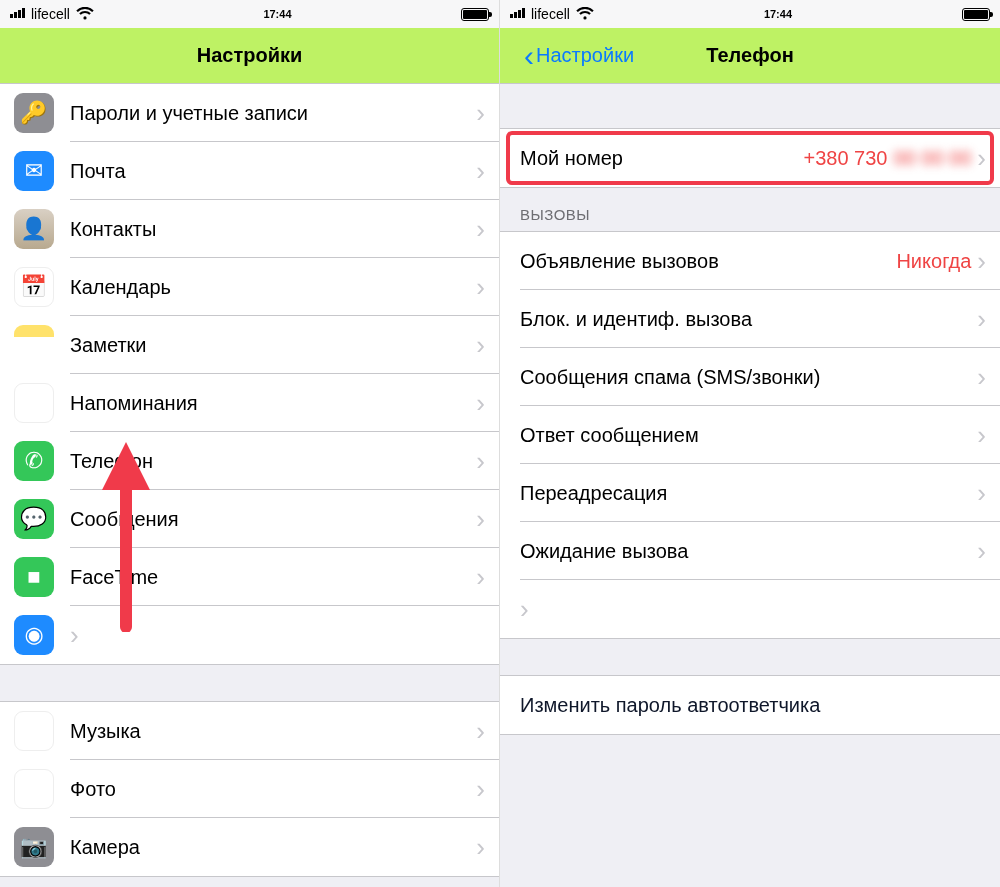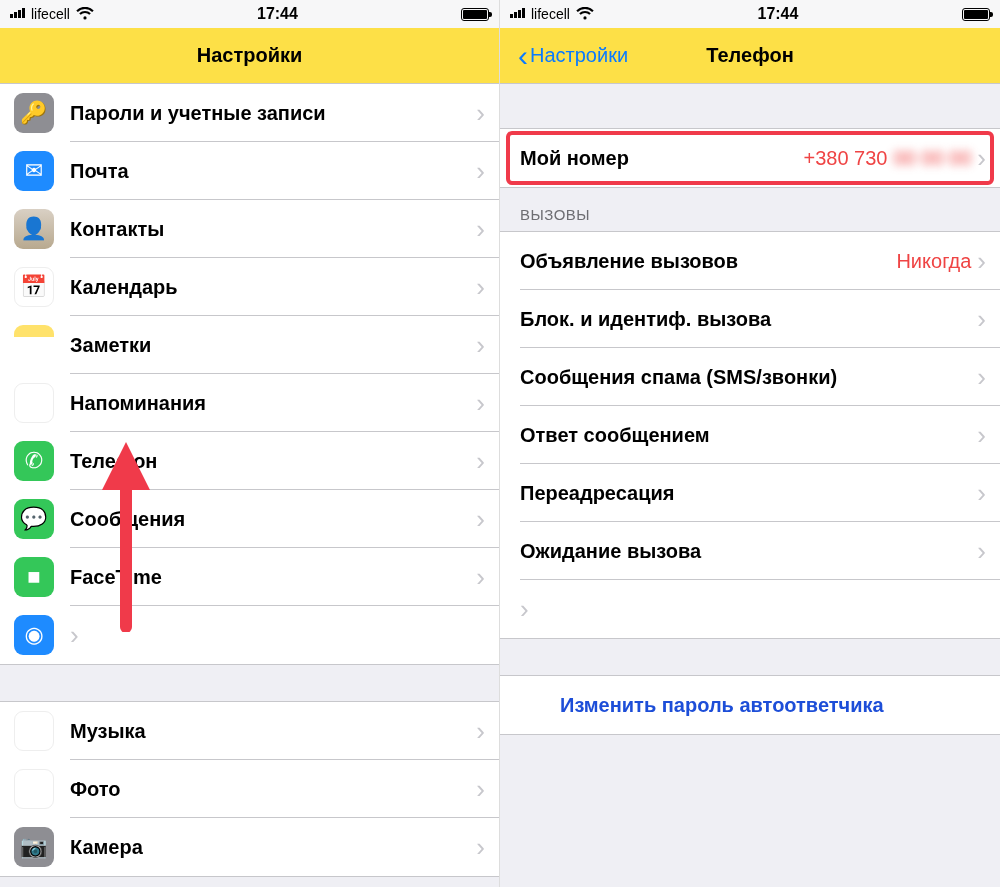--- a/index.html
+++ b/index.html
@@ -40,42 +40,42 @@
   }
   .status .signal span {
     width: 3px; background: #000; display: inline-block;
   }
   .status .signal span:nth-child(1){height:4px;}
   .status .signal span:nth-child(2){height:6px;}
   .status .signal span:nth-child(3){height:8px;}
   .status .signal span:nth-child(4){height:10px;}
   .status .carrier { font-size: 14px; }
   .status .wifi { font-size: 15px; }
-  .status .time { font-weight: 600; font-size: 16px;}
+  .status .time { font-weight: 600; font-size: 11px;}
   .status .battery {
     width: 28px; height: 13px; border: 1.5px solid #000; border-radius: 3px;
     position: relative;
   }
   .status .battery::after {
     content:""; position:absolute; right:-4px; top:3px; width:2.5px; height:5px;
     background:#000; border-radius:0 2px 2px 0;
   }
   .status .battery .fill {
     position:absolute; left:1px; top:1px; bottom:1px; width: calc(100% - 2px);
     background:#000; border-radius:1px;
   }
   
   .navhead {
     height: 56px;
-    background: #fde047;
+    background: #bef264;
     border-bottom: 1px solid #c7c7cb;
     display:flex;
     align-items:center;
     position:relative;
-    padding: 0 18px;
+    padding: 0 24px;
   }
   .navhead .title {
     position:absolute; left:0; right:0; text-align:center;
     font-size: 20px; font-weight:600;
   }
   .navhead .back {
     display:flex; align-items:center; color:#0a7aff; font-size: 20px;
     gap: 2px;
   }
   .navhead .back .chev {
@@ -103,40 +103,40 @@
     position:relative;
   }
   .row .icon {
     width: 40px; height: 40px; border-radius: 9px;
     margin-right: 16px;
     flex-shrink:0;
     display:flex; align-items:center; justify-content:center;
     font-size: 22px; color:#fff;
   }
   .row .label {
-    font-size: 20px; color:#000; flex: 1; font-weight: bold;
+    font-size: 20px; color:#000; flex: 1;
   }
   .row .value {
     font-size: 20px; color:#ef4444; margin-right: 6px;
   }
   .row .value.blur {
     filter: blur(4px);
     user-select:none;
   }
   .row .chev {
     color:#c7c7cc; font-size: 26px; line-height:1;
   }
   .row .sep {
     position:absolute; left: 70px; right:0; bottom:0; height:1px;
     background:#c7c7cb;
   }
   .row.no-icon .sep { left: 20px; }
   .row.no-icon { padding-left: 20px; }
   .row:last-child .sep { display:none; }
-  .row .label.link { color:#1d4ed8;margin-left:40px; }
+  .row .label.link { color:#0f172a; }
   
   .hl {
     position: relative;
   }
   .hl::before {
     content:"";
     position:absolute;
     left:6px; right:6px; top:2px; bottom:2px;
     border: 4px solid #f03a4a;
     border-radius: 6px;

